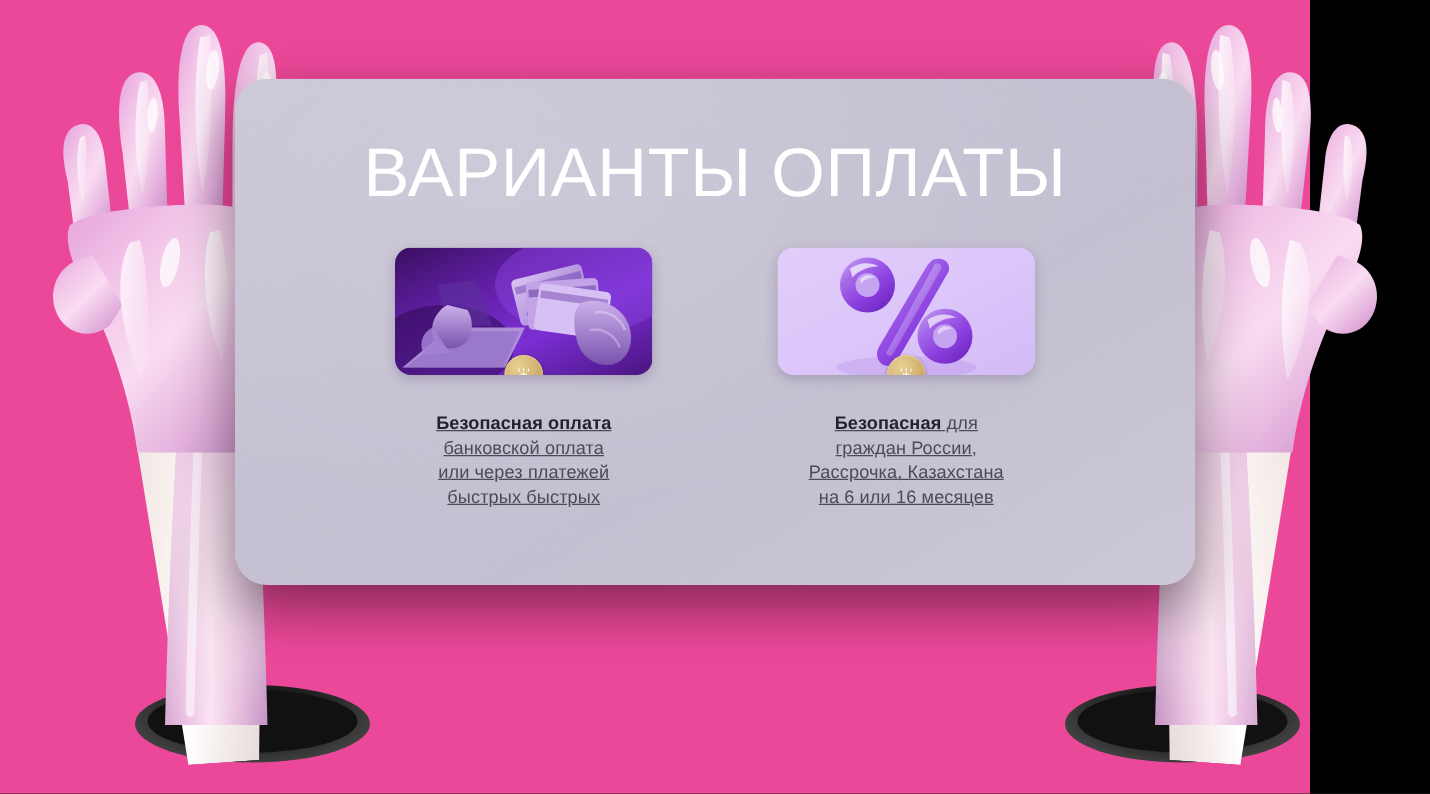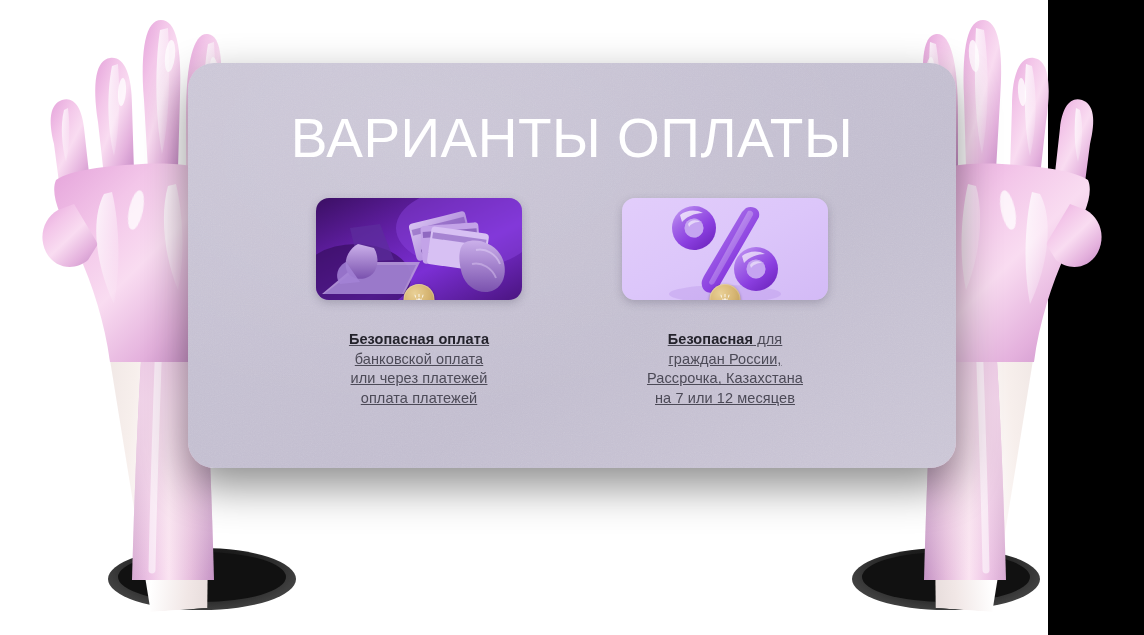--- a/index.html
+++ b/index.html
@@ -8,21 +8,21 @@
   html, body {
     width:1144px; height:635px;
     background:#000;
     overflow:hidden;
     font-family:"Liberation Sans", sans-serif;
   }
 
   #stage {
     position:relative;
     width:1048px; height:635px;
-    background:#ffffff;
+    background:#ec4899;
   }
 
   
   .hole {
     position:absolute;
     border-radius:50%;
     background:
       radial-gradient(ellipse at 50% 35%, #0a0a0a 0%, #1d1d1d 40%, #3f3f3f 72%, #4d4d4d 100%);
     filter:blur(0.4px);
   }
@@ -392,21 +392,21 @@
                   <path d="M6.6 12.3 C6.4 14.4 7.9 16.4 10.4 17.1 C9.4 15.1 8.2 13.2 6.6 12.3 Z"></path>
                   <path d="M17.4 12.3 C17.6 14.4 16.1 16.4 13.6 17.1 C14.6 15.1 15.8 13.2 17.4 12.3 Z"></path>
                 </g>
               </svg>
             </div>
           </div>
           <div class="option-caption">
             <b>Безопасная оплата</b>
             <span class="cap-line">банковской оплата</span>
             <span class="cap-line">или через платежей</span>
-            <span class="cap-line">оплата платежей</span>
+            <span class="cap-line">быстрых быстрых</span>
           </div>
         </div>
 
         <div class="option">
           <div class="thumb">
             <svg viewBox="0 0 206 102" preserveAspectRatio="xMidYMid slice">
               <defs>
                 <linearGradient id="lavbg" x1="0" y1="0" x2="1" y2="1">
                   <stop offset="0" stop-color="#e2cdfb"></stop>
                   <stop offset="0.5" stop-color="#dcc6fa"></stop>
@@ -459,20 +459,20 @@
                   <path d="M6.6 12.3 C6.4 14.4 7.9 16.4 10.4 17.1 C9.4 15.1 8.2 13.2 6.6 12.3 Z"></path>
                   <path d="M17.4 12.3 C17.6 14.4 16.1 16.4 13.6 17.1 C14.6 15.1 15.8 13.2 17.4 12.3 Z"></path>
                 </g>
               </svg>
             </div>
           </div>
           <div class="option-caption">
             <span><b>Безопасная</b><span> для</span></span>
             <span class="cap-line">граждан России,</span>
             <span class="cap-line">Рассрочка, Казахстана</span>
-            <span class="cap-line">на 7 или 12 месяцев</span>
+            <span class="cap-line">на 6 или 16 месяцев</span>
           </div>
         </div>
 
       </div>
     </div>
   </div>
 </div>
 
 </body></html>

